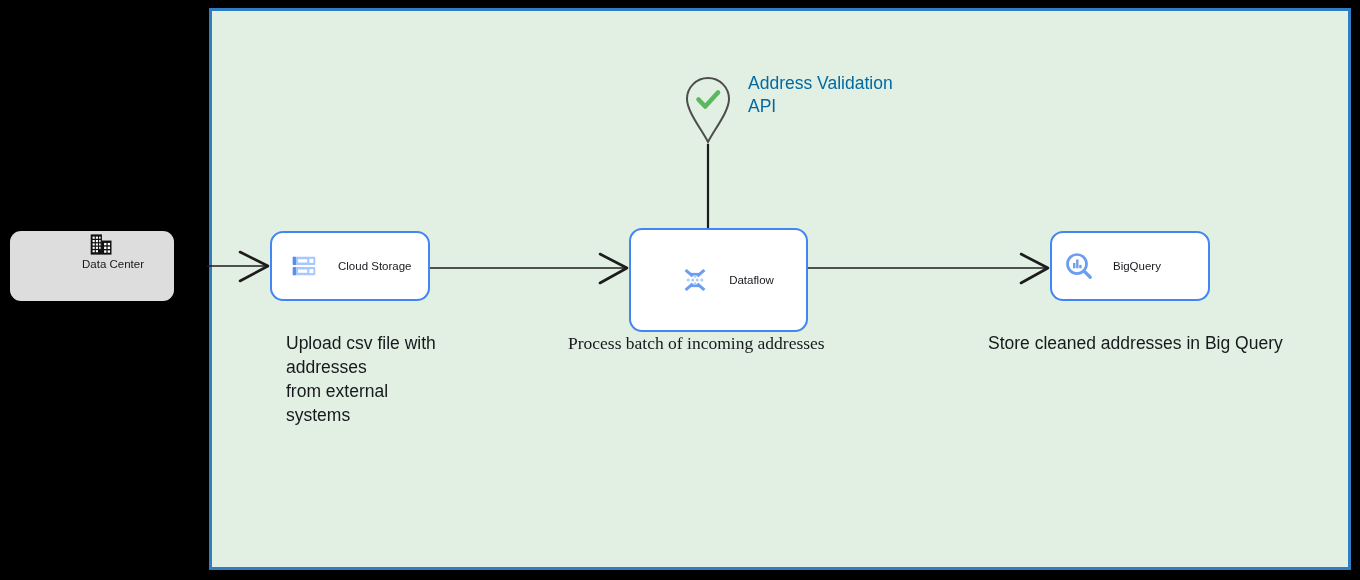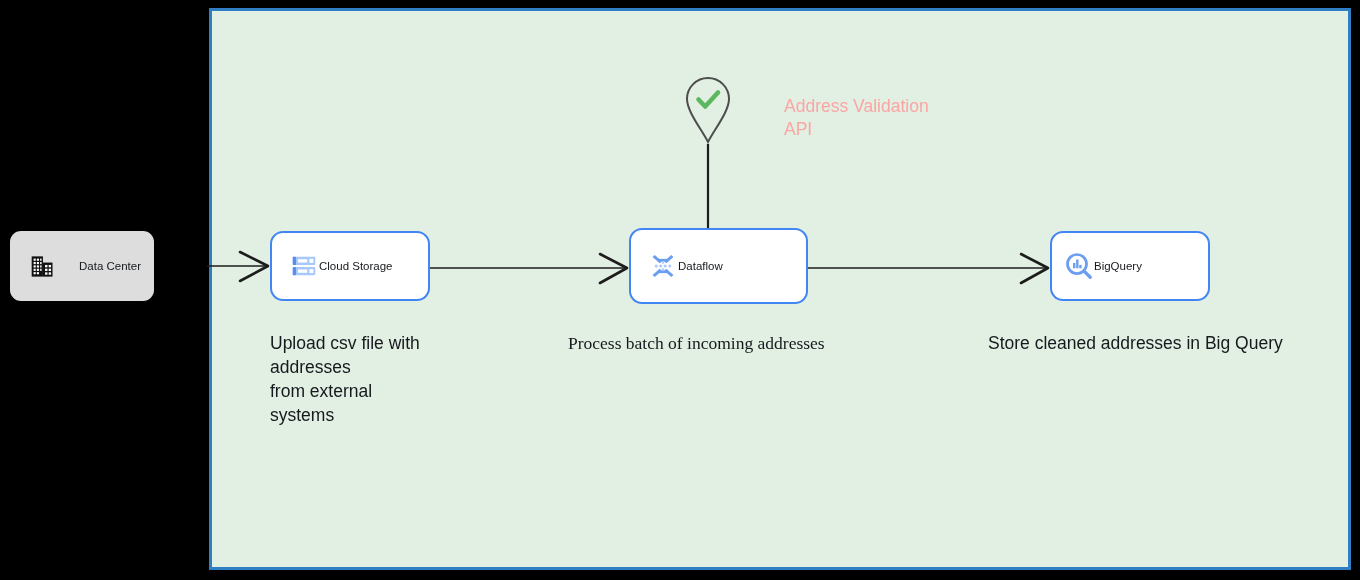--- a/index.html
+++ b/index.html
@@ -26,28 +26,29 @@
     background: #e2efe3;
     border: 3px solid #2f7ec4;
     box-sizing: border-box;
   }
 
   
   #data-center-node {
     position: absolute;
     left: 10px;
     top: 231px;
-    width: 144px;
+    width: 164px;
     height: 70px;
     background: #dddddd;
     border-radius: 11px;
     display: flex;
     align-items: center;
     box-sizing: border-box;
     padding-left: 20px;
+    flex-direction: column;
   }
   #data-center-node .dc-icon {
     width: 27px;
     height: 27px;
     flex: 0 0 auto;
   }
   #data-center-node .dc-label {
     font-size: 11.5px;
     color: #16191d;
     margin-left: 22px;
@@ -66,55 +67,55 @@
     padding-left: 17px;
   }
   .service-node .svc-icon {
     width: 30px;
     height: 30px;
     flex: 0 0 auto;
   }
   .service-node .svc-label {
     font-size: 11.5px;
     color: #16191d;
+    margin-left: 19px;
     white-space: nowrap;
   }
 
   #node-cloud-storage { left: 270px; top: 231px; width: 160px; height: 70px; }
-  #node-dataflow      { left: 629px; top: 228px; width: 179px; height: 76px; }
+  #node-dataflow      { left: 629px; top: 228px; width: 179px; height: 104px; justify-content: center; }
   #node-bigquery      { left: 1050px; top: 231px; width: 160px; height: 70px; padding-left: 12px; }
 
   
   #api-marker {
     position: absolute;
     left: 684px;
     top: 76px;
     width: 48px;
     height: 68px;
   }
   #api-marker-label {
     position: absolute;
     left: 748px;
-    top: 95px;
+    top: 72px;
     font-size: 17.5px;
     line-height: 23px;
-    color: #fca5a5;
+    color: #0369a1;
     white-space: pre-line;
-    margin-left: 36px;
   }
 
   
   .caption {
     position: absolute;
     font-size: 17.5px;
     line-height: 24px;
     color: #16191d;
     white-space: pre-line;
   }
-  #caption-storage  { left: 270px; top: 331px; width: 260px; }
+  #caption-storage  { left: 286px; top: 331px; width: 260px; }
   #caption-dataflow { left: 568px; top: 331px; width: 360px; font-family: Liberation Serif, serif; }
   #caption-bigquery { left: 988px; top: 331px; width: 380px; }
 
   
   #connectors {
     position: absolute;
     left: 0;
     top: 0;
     width: 1360px;
     height: 580px;

